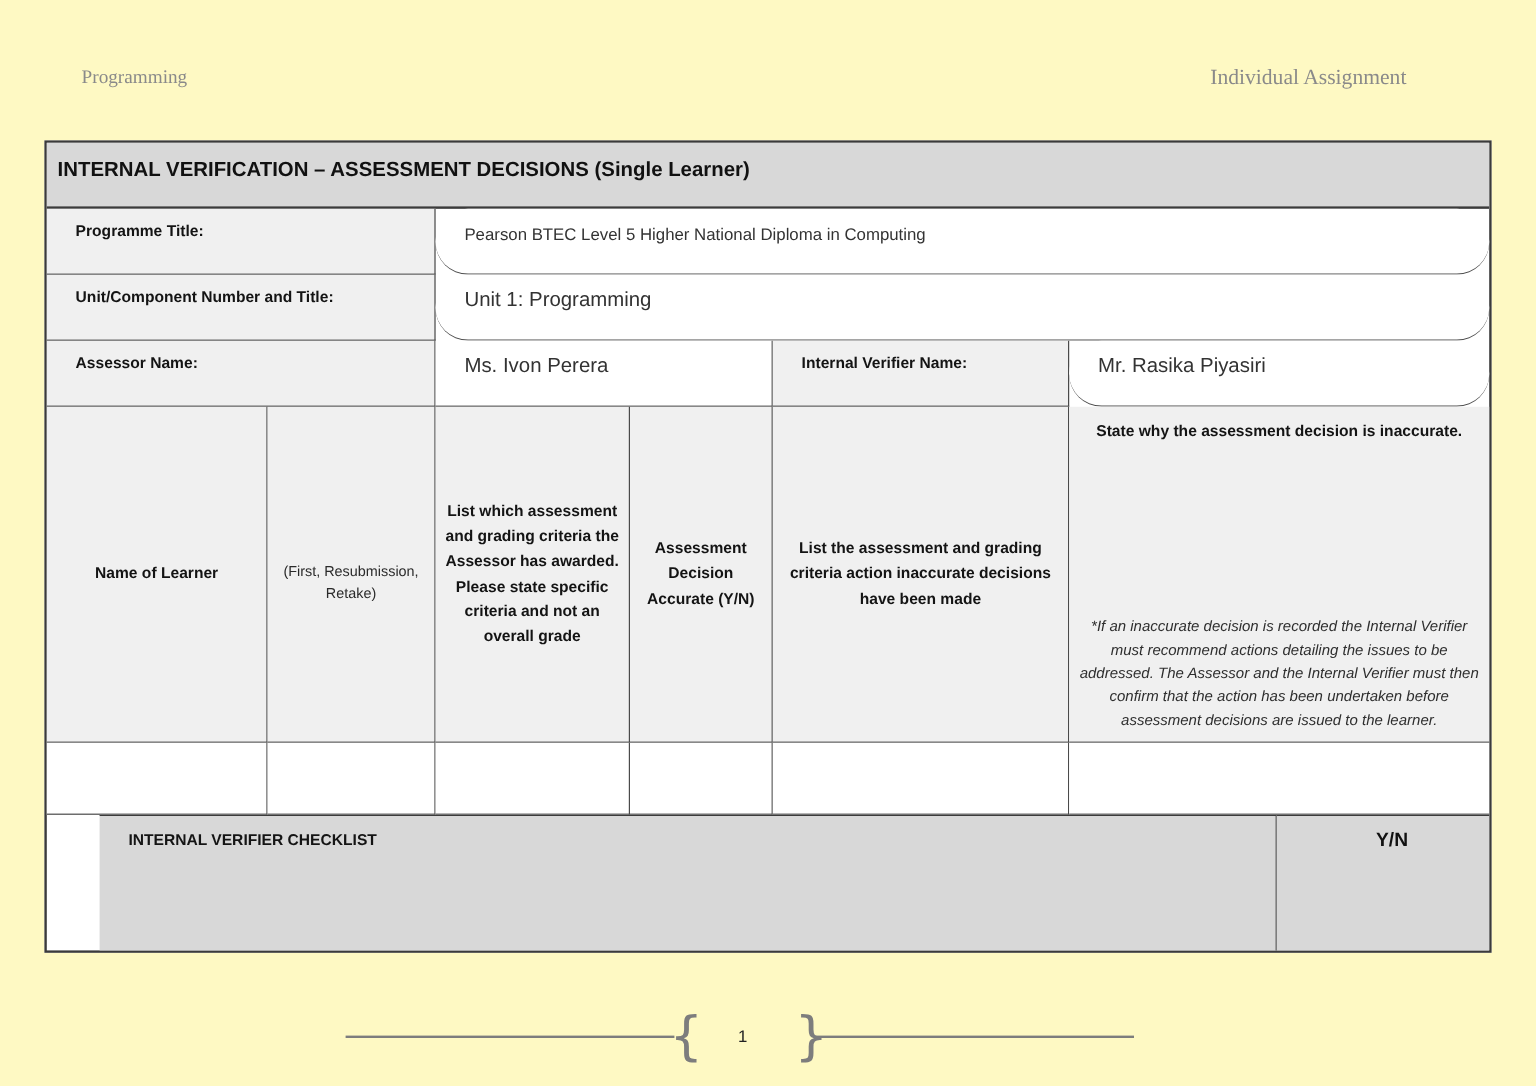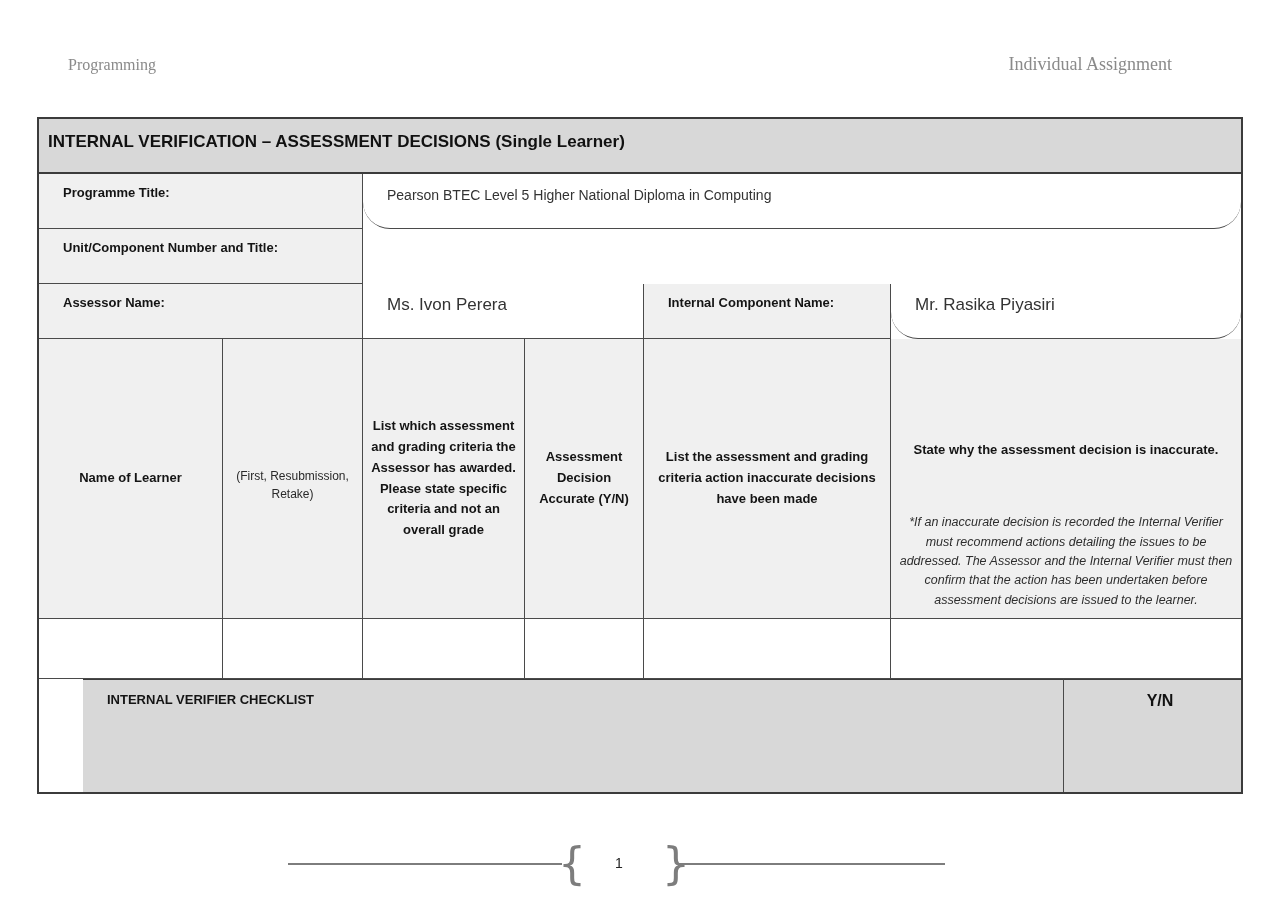--- a/index.html
+++ b/index.html
@@ -8,21 +8,21 @@
     --gray-bar:#d8d8d8;
     --cell-gray:#f0f0f0;
     --ink:#1f1f1f;
     --ink-soft:#333333;
     --hdr-gray:#8a8a8a;
     --rule:#7d7d7d;
   }
   *{margin:0;padding:0;box-sizing:border-box;}
   html,body{background:#e9e9e9;}
   .page{
-    position:relative;width:1280px;height:905px;background:#ffffff;
+    position:relative;width:1280px;height:905px;background:#fef9c3;
     font-family:"Liberation Sans", sans-serif;color:var(--ink);overflow:hidden;
   }
   
   .pg-header-left{
     position:absolute;left:68px;top:56px;
     font-family:"Liberation Serif", serif;font-size:16px;color:var(--hdr-gray);
   }
   .pg-header-right{
     position:absolute;right:108px;top:54px;
     font-family:"Liberation Serif", serif;font-size:18px;color:var(--hdr-gray);
@@ -58,21 +58,21 @@
   .crit{
     background:var(--cell-gray);display:flex;flex-direction:column;
     align-items:center;justify-content:center;text-align:center;
     font-weight:bold;font-size:13px;line-height:1.6;color:#141414;padding:8px;
   }
   .c1{flex:0 0 184px;}
   .c2{flex:0 0 140px;}
   .c3{flex:0 0 162px;}
   .c4{flex:0 0 119px;}
   .c5{flex:0 0 247px;}
-  .c6{flex:1 1 auto;justify-content:flex-end;padding-top:10px;}
+  .c6{flex:1 1 auto;justify-content:space-between;padding-top:10px;}
   .sub-big{font-size:17px;line-height:1.5;}
   .sub-small{font-weight:normal;font-size:12px;line-height:1.45;margin-top:14px;color:#2a2a2a;}
   .crit-note{
     font-weight:normal;font-style:italic;font-size:12.5px;line-height:1.55;
     margin-top:52px;color:#2e2e2e;max-width:340px;
   }
   
   .empty-row{height:60px;flex:0 0 60px;}
   .empty-row .cell{background:#fff;}
   
@@ -111,26 +111,27 @@
       <div class="cell title-cell last">INTERNAL VERIFICATION – ASSESSMENT DECISIONS (Single Learner)</div>
     </div>
 
     <div class="row h55">
       <div class="cell lbl w324">Programme Title:</div>
       <div class="cell val small flex1 last">Pearson BTEC Level 5 Higher National Diploma in Computing</div>
     </div>
 
     <div class="row h55">
       <div class="cell lbl w324">Unit/Component Number and Title:</div>
+      <div class="cell val flex1 last">Unit 1: Programming</div>
     </div>
 
     <div class="row h55">
       <div class="cell lbl w324">Assessor Name:</div>
       <div class="cell val w281">Ms. Ivon Perera</div>
-      <div class="cell lbl w247">Internal Component Name:</div>
+      <div class="cell lbl w247">Internal Verifier Name:</div>
       <div class="cell val flex1 last">Mr. Rasika Piyasiri</div>
     </div>
 
 
     <div class="row crit-row">
       <div class="cell crit c1">Name of Learner</div>
       <div class="cell crit c2">
         <span class="sub-small">(First, Resubmission, Retake)</span>
       </div>
       <div class="cell crit c3">List which assessment and grading criteria the Assessor has awarded. Please state specific criteria and not an overall grade</div>

